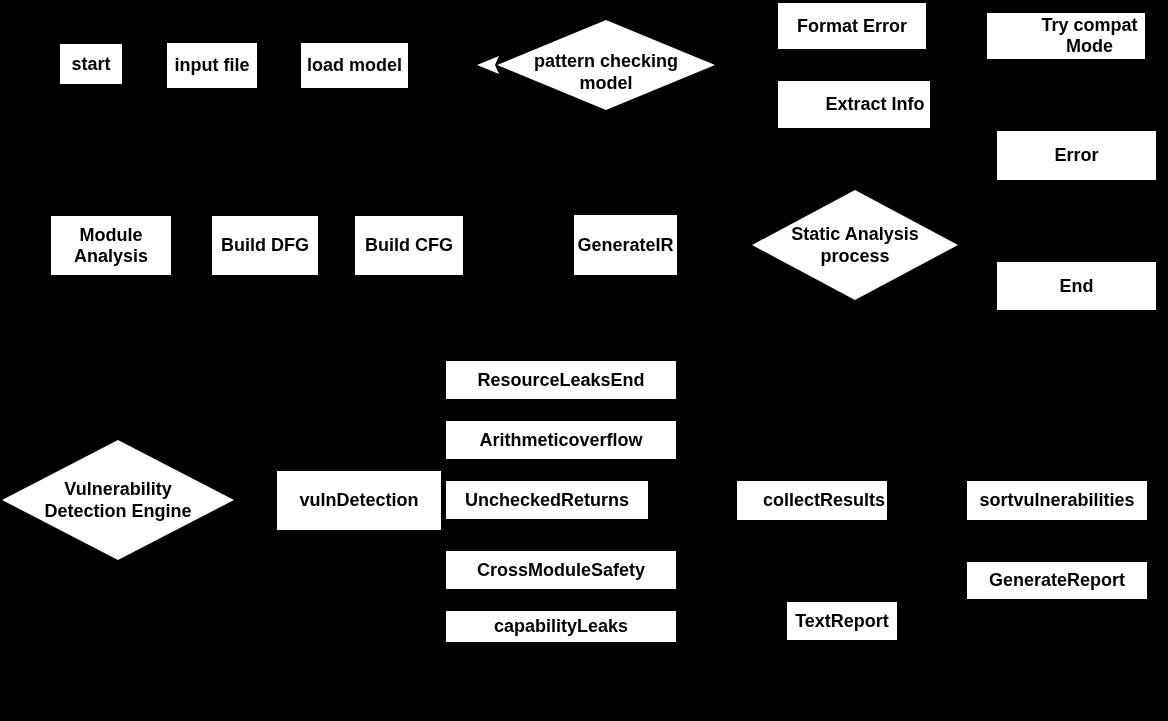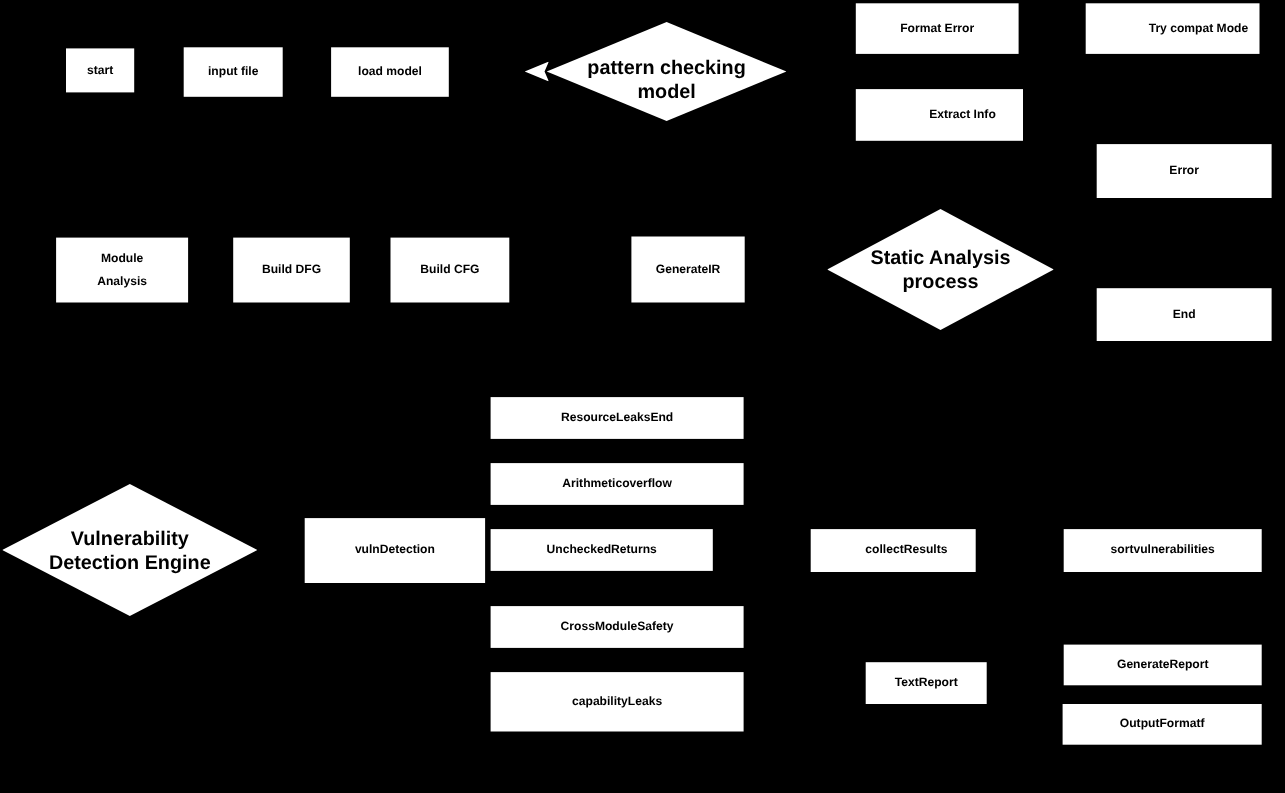--- a/index.html
+++ b/index.html
@@ -17,21 +17,21 @@
   }
   .node {
     position: absolute;
     background: #ffffff;
     color: #000000;
     display: flex;
     align-items: center;
     justify-content: center;
     text-align: center;
     font-weight: bold;
-    font-size: 11px;
+    font-size: 18px;
     line-height: 21px;
     box-sizing: border-box;
   }
   .node .node-label {
     white-space: pre-line;
     padding: 0 2px;
   }
   .node.diamond {
     clip-path: polygon(50% 0%, 100% 50%, 50% 100%, 0% 50%);
     font-size: 18px;
@@ -58,21 +58,21 @@
     <div class="node rect" style="left: 301px; top: 43px; width: 107px; height: 45px;">
       <span class="node-label">load model</span>
     </div>
     <div class="node diamond" style="left: 497px; top: 20px; width: 218px; height: 90px;">
       <span class="node-label" style="margin-top: 14px;">pattern checking
 model</span>
     </div>
     <div class="node rect" style="left: 778px; top: 3px; width: 148px; height: 46px;">
       <span class="node-label">Format Error</span>
     </div>
-    <div class="node rect" style="left: 987px; top: 3px; width: 158px; height: 46px; padding-left: 47px;">
+    <div class="node rect" style="left: 987px; top: 13px; width: 158px; height: 46px; padding-left: 47px;">
       <span class="node-label">Try compat Mode</span>
     </div>
     <div class="node rect" style="left: 778px; top: 81px; width: 152px; height: 47px; padding-left: 42px;">
       <span class="node-label">Extract Info</span>
     </div>
     <div class="node rect" style="left: 997px; top: 131px; width: 159px; height: 49px;">
       <span class="node-label">Error</span>
     </div>
     <div class="node rect" style="left: 51px; top: 216px; width: 120px; height: 59px;">
       <span class="node-label">Module
@@ -106,32 +106,29 @@
     </div>
     <div class="node rect" style="left: 446px; top: 421px; width: 230px; height: 38px;">
       <span class="node-label">Arithmeticoverflow</span>
     </div>
     <div class="node rect" style="left: 446px; top: 481px; width: 202px; height: 38px;">
       <span class="node-label">UncheckedReturns</span>
     </div>
     <div class="node rect" style="left: 446px; top: 551px; width: 230px; height: 38px;">
       <span class="node-label">CrossModuleSafety</span>
     </div>
-    <div class="node rect" style="left: 446px; top: 611px; width: 230px; height: 54px;">
+    <div class="node rect" style="left: 446px; top: 611px; width: 230px; height: 31px;">
       <span class="node-label">capabilityLeaks</span>
     </div>
     <div class="node rect" style="left: 737px; top: 481px; width: 150px; height: 39px; padding-left: 24px;">
       <span class="node-label">collectResults</span>
     </div>
     <div class="node rect" style="left: 967px; top: 481px; width: 180px; height: 39px;">
       <span class="node-label">sortvulnerabilities</span>
     </div>
-    <div class="node rect" style="left: 967px; top: 562px; width: 180px; height: 37px; margin-top: 24px;">
+    <div class="node rect" style="left: 967px; top: 562px; width: 180px; height: 37px;">
       <span class="node-label">GenerateReport</span>
     </div>
     <div class="node rect" style="left: 787px; top: 602px; width: 110px; height: 38px;">
       <span class="node-label">TextReport</span>
     </div>
-    <div class="node rect" style="left: 966px; top: 640px; width: 181px; height: 37px;">
-      <span class="node-label">OutputFormatf</span>
-    </div>
     <div class="arrowhead left" style="left: 477px; top: 56px; width: 22px; height: 18px; background: rgb(255, 255, 255);"></div>
   </div>
 
 </body></html>

